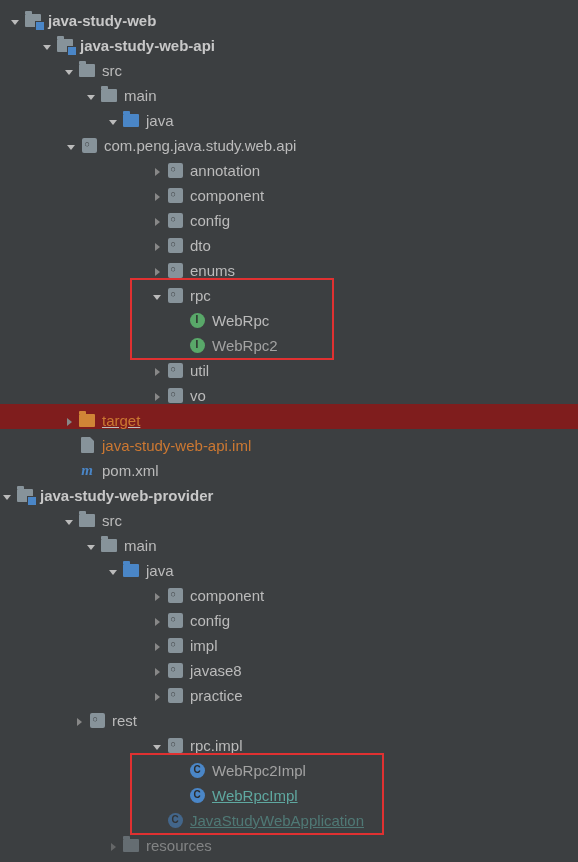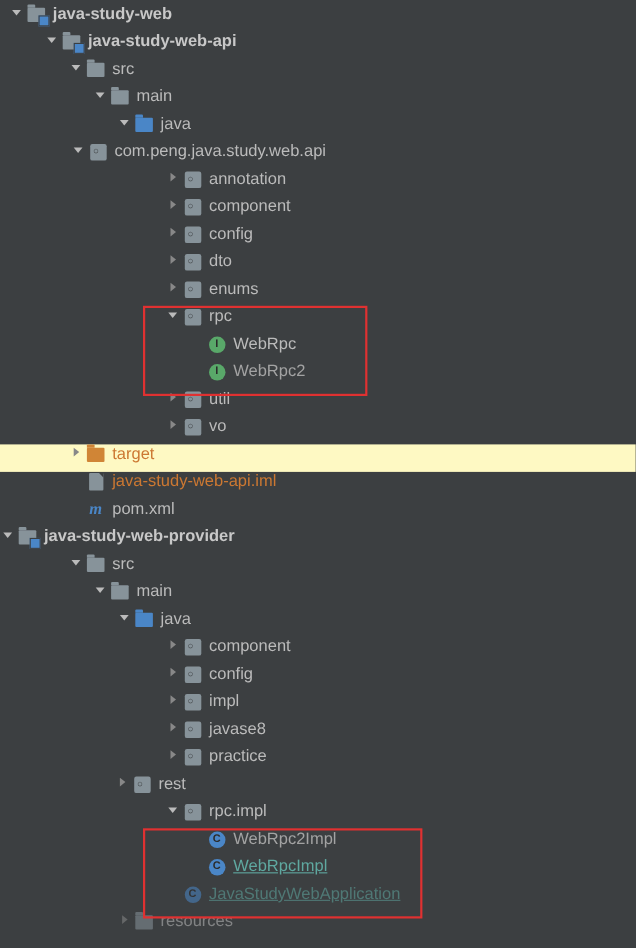--- a/index.html
+++ b/index.html
@@ -12,27 +12,28 @@
     width: 578px;
     height: 862px;
     overflow: hidden;
     user-select: none;
   }
   .tree {
     padding-top: 4px;
   }
   .row {
     display: flex;
-    align-items: flex-start;
+    align-items: flex-end;
     height: 25px;
     white-space: nowrap;
     position: relative;
   }
   .row.selected {
-    background: #fef9c3;
+    background: #7f1d1d;
+    text-decoration: underline;
   }
   .row.dim {
     opacity: 0.55;
   }
   .arrow {
     width: 14px;
     height: 14px;
     display: flex;
     align-items: center;
     justify-content: center;
@@ -464,21 +465,21 @@
         <svg width="10" height="10">
           <path d="M3 1 L8 5 L3 9 Z" fill="#888"></path>
         </svg>
       </span>
     <span class="icon">
         <span class="pkg-icon"></span>
       </span>
     <span class="label">practice</span>
   </div>
 
-  <div class="row" style="padding-left:104px">
+  <div class="row" style="padding-left:72px">
     <span class="arrow">
         <svg width="10" height="10">
           <path d="M3 1 L8 5 L3 9 Z" fill="#888"></path>
         </svg>
       </span>
     <span class="icon">
         <span class="pkg-icon"></span>
       </span>
     <span class="label">rest</span>
   </div>

